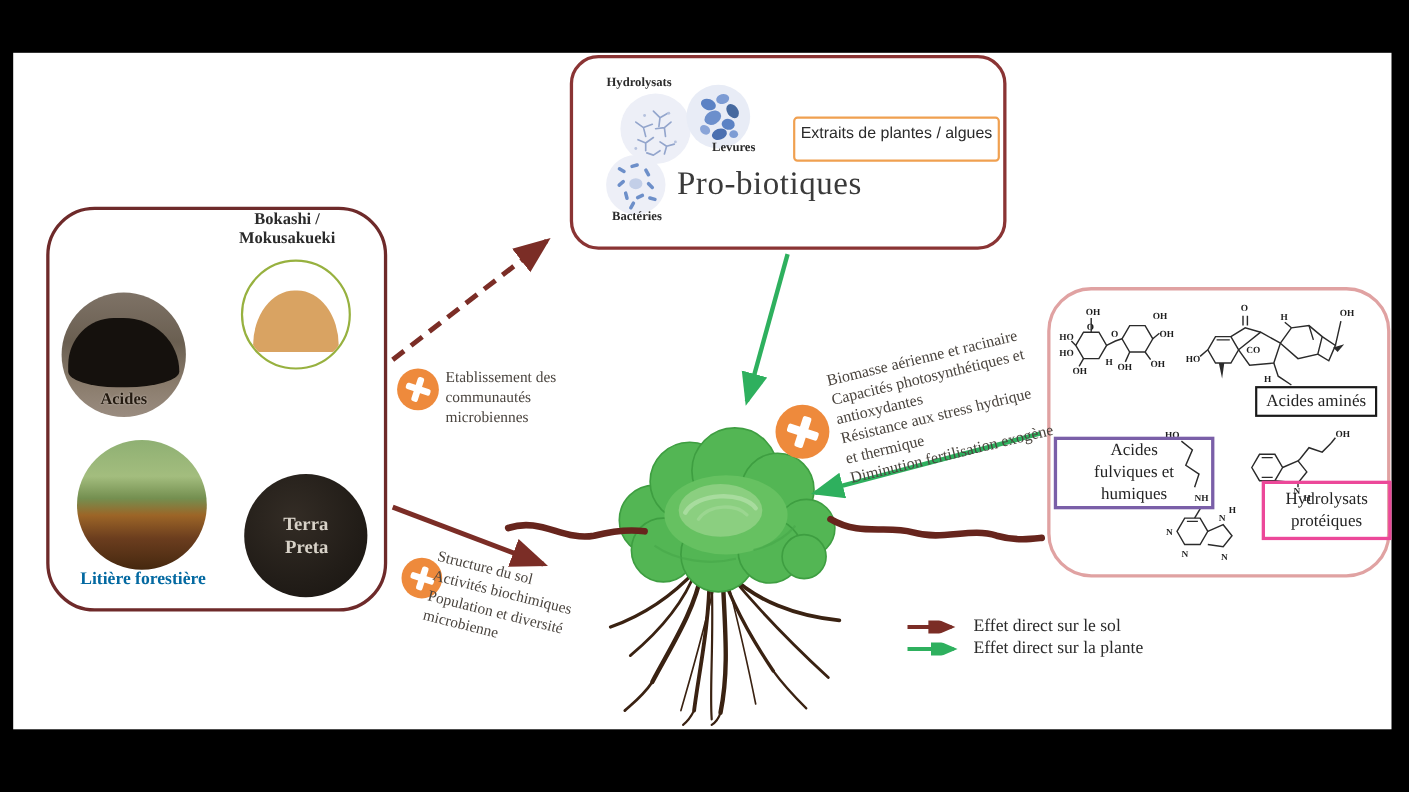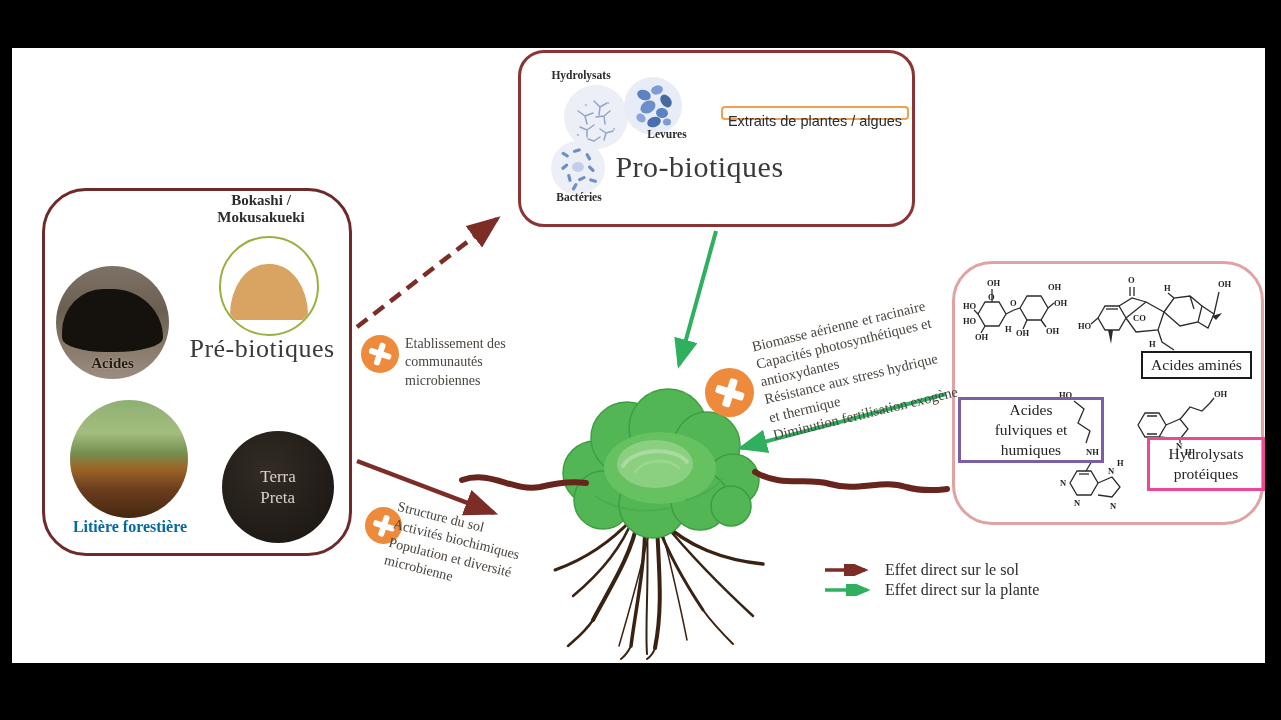--- a/index.html
+++ b/index.html
@@ -28,28 +28,28 @@
            background:linear-gradient(180deg,#7e7266 0%,#6a5f51 40%,#8a7c6c 74%,#9a8c80 100%)}
   .biochar-pile{position:absolute;left:5%;right:5%;top:20%;height:56%;background:#15110d;
                 border-radius:45% 55% 52% 48% / 75% 85% 25% 25%}
   .biochar-label{position:absolute;left:0;right:0;bottom:7px;font-weight:bold;font-size:15px;
                  text-align:center;color:#241a10;text-shadow:0 0 2px rgba(255,255,255,.55)}
   .litiere{left:70px;top:400px;width:118px;height:118px;
            background:linear-gradient(180deg,#8fb073 0%,#a3bd7e 28%,#748f50 45%,#9c6527 58%,#6b3d1e 76%,#45280f 100%)}
   .terra{left:222px;top:431px;width:112px;height:112px;
          background:radial-gradient(circle at 40% 35%,#332c25 0%,#221d18 60%,#181410 100%);
          display:flex;align-items:center;justify-content:center}
-  .terra-label{font-weight:normal;font-size:17px;color:#d8d2c8;text-align:left;line-height:1.25}
+  .terra-label{font-weight:bold;font-size:17px;color:#d8d2c8;text-align:right;line-height:1.25}
 
   .microbe{border-radius:50%}
   .fungi-c{left:564px;top:85px;width:64px;height:64px;background:#edeff7}
   .yeast-c{left:624px;top:77px;width:58px;height:58px;background:#e8ecf6}
   .bact-c{left:551px;top:141px;width:54px;height:54px;background:#edeff7}
 
-  .extraits{left:721px;top:106px;width:188px;height:14px;border:2.5px solid #f0a050;border-radius:4px;
+  .extraits{left:721px;top:106px;width:188px;height:41px;border:2.5px solid #f0a050;border-radius:4px;
             font-family:"Liberation Sans",sans-serif;font-size:14.5px;color:#2b2b2b;
             text-align:center;line-height:27px;background:#fff}
 
   .tagbox{text-align:center;font-size:15.5px;color:#242424;line-height:1.28;
           display:flex;align-items:center;justify-content:center}
   .amines{left:1141px;top:351px;width:111px;height:28px;border:2.5px solid #1a1a1a;background:#fff}
   .fulviques{left:958px;top:397px;width:146px;height:66px;border:3px solid #7a5fa8}
   .hydrolysats{left:1147px;top:437px;width:118px;height:54px;border:3px solid #ec4899}
 
   
@@ -79,21 +79,20 @@
   <div class="abs prebox"></div>
   <div class="abs ml" style="left:196px;top:192px;width:130px;font-weight:bold;font-size:15px;text-align:center">Bokashi /
 Mokusakueki</div>
   <div class="abs circ bokashi">
     <div class="bokashi-pile"></div>
   </div>
   <div class="abs circ biochar">
     <div class="biochar-pile"></div>
     <div class="biochar-label">Acides</div>
   </div>
-  <div class="abs title" style="left:182px;top:334px;width:160px">Pré-biotiques</div>
   <div class="abs circ litiere"></div>
   <div class="abs photo-label" style="left:52px;top:518px;width:156px">Litière forestière</div>
   <div class="abs circ terra">
     <div class="terra-label ml">Terra
 Preta</div>
   </div>
 
   <div class="abs probox"></div>
   <div class="abs small-bold" style="left:536px;top:69px;width:90px">Hydrolysats</div>
   <div class="abs microbe fungi-c">

